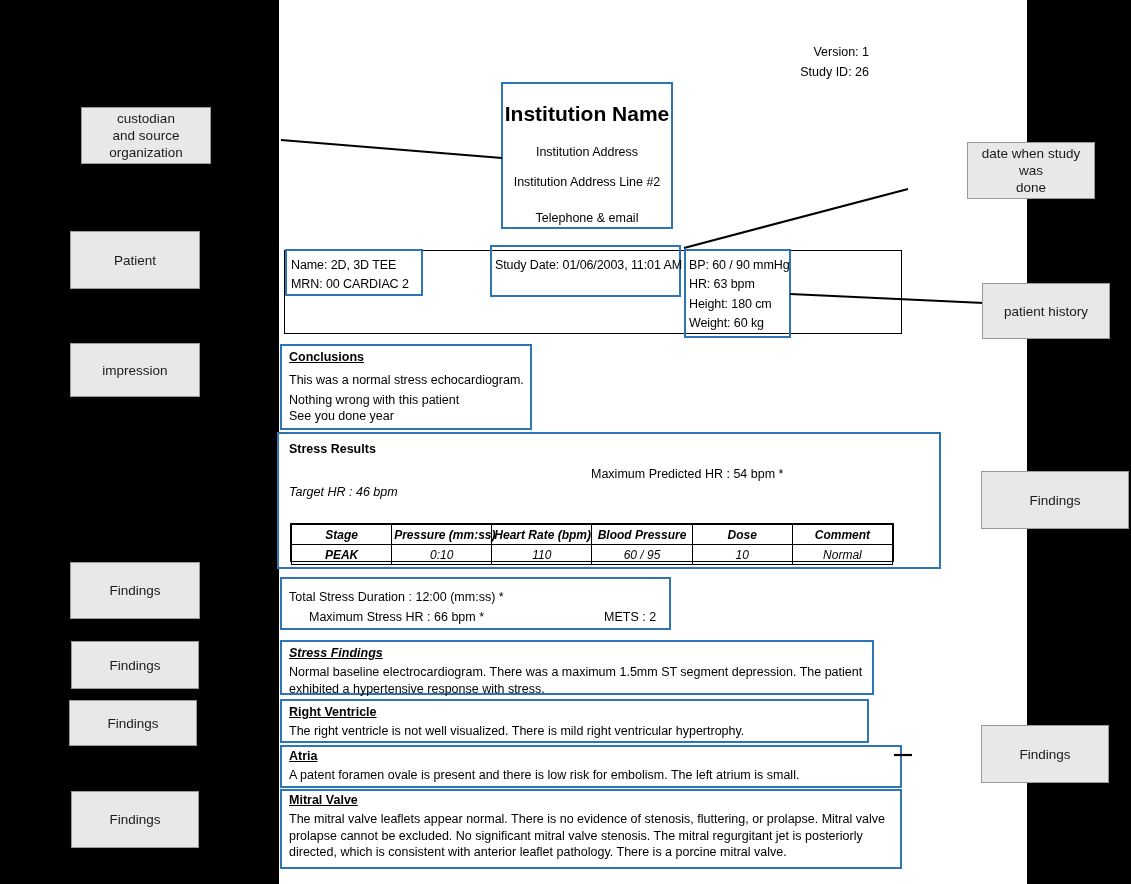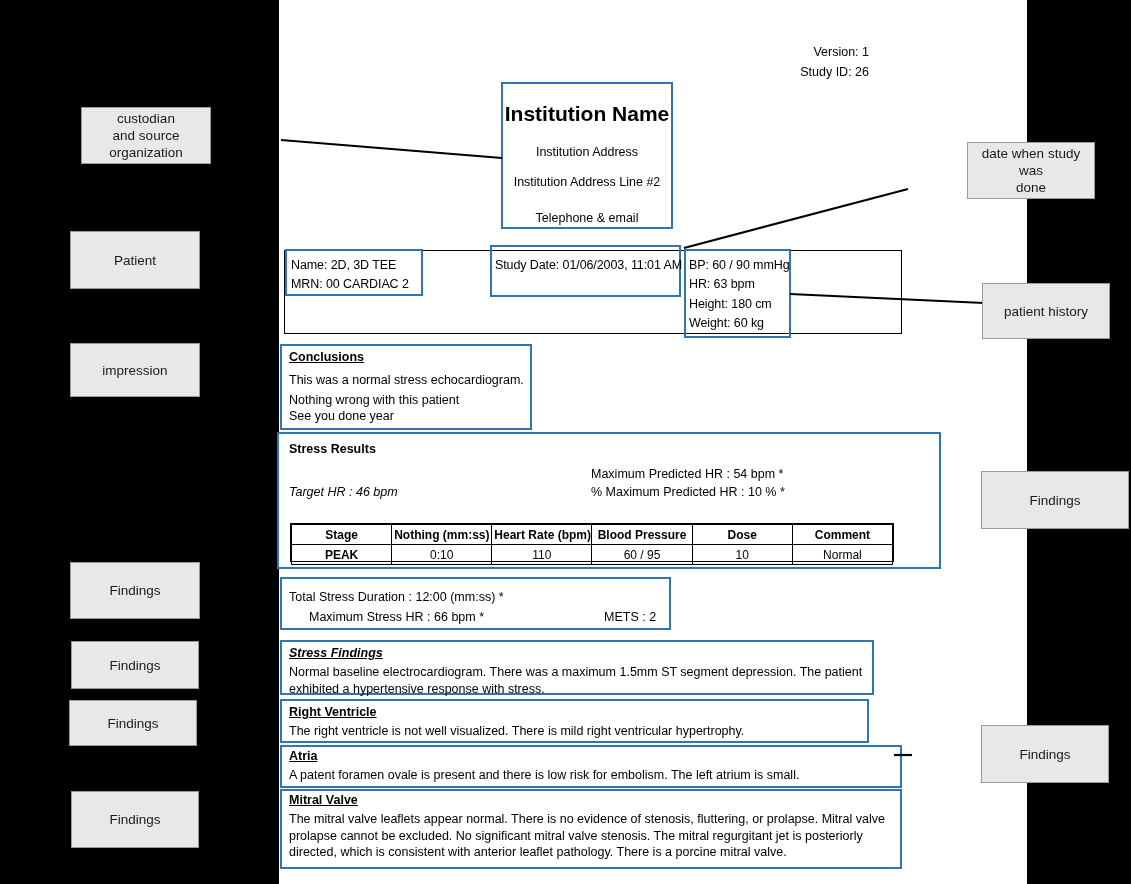--- a/index.html
+++ b/index.html
@@ -96,20 +96,21 @@
     box-sizing:border-box;
   }
 
   
   table.stress{
     border-collapse:collapse;
     width:100%;
     font-size:12px;
     color:#000;
     table-layout:fixed;
+    font-style:italic;
   }
   table.stress th, table.stress td{
     border:1px solid #000;
     text-align:center;
     padding:1px 2px;
     height:17px;
     font-weight:normal;
     white-space:nowrap;
   }
   table.stress th{font-weight:bold;}
@@ -152,28 +153,27 @@
 
     <div class="abs bluebox" style="left:1px;top:344px;width:252px;height:86px;"></div>
     <div class="abs sec-head" style="left:10px;top:350px;">Conclusions</div>
     <div class="abs body-line" style="left:10px;top:372px;width:240px;">This was a normal stress echocardiogram.</div>
     <div class="abs body-line" style="left:10px;top:392px;width:240px;">Nothing wrong with this patient</div>
     <div class="abs body-line" style="left:10px;top:408px;width:240px;">See you done year</div>
 
     <div class="abs sec-head-plain" style="left:10px;top:442px;">Stress Results</div>
     <div class="abs body-line" style="left:10px;top:484px;width:220px;font-style:italic;">Target HR :  46 bpm</div>
     <div class="abs body-line" style="left:312px;top:466px;width:260px;">Maximum Predicted HR :  54 bpm *</div>
-    <div class="abs body-line" style="left:312px;top:484px;width:280px;">% Maximum Predicted HR :  10 % *</div>
 
     <div class="abs tblwrap" style="left:11px;top:523px;width:604px;height:39px;">
       <table class="stress">
         <thead>
           <tr>
             <th>Stage</th>
-            <th>Nothing (mm:ss)</th>
+            <th>Pressure (mm:ss)</th>
             <th>Heart Rate (bpm)</th>
             <th>Blood Pressure</th>
             <th>Dose</th>
             <th>Comment</th>
           </tr>
         </thead>
         <tbody>
           <tr>
             <td class="peak">PEAK</td>
             <td>0:10</td>

